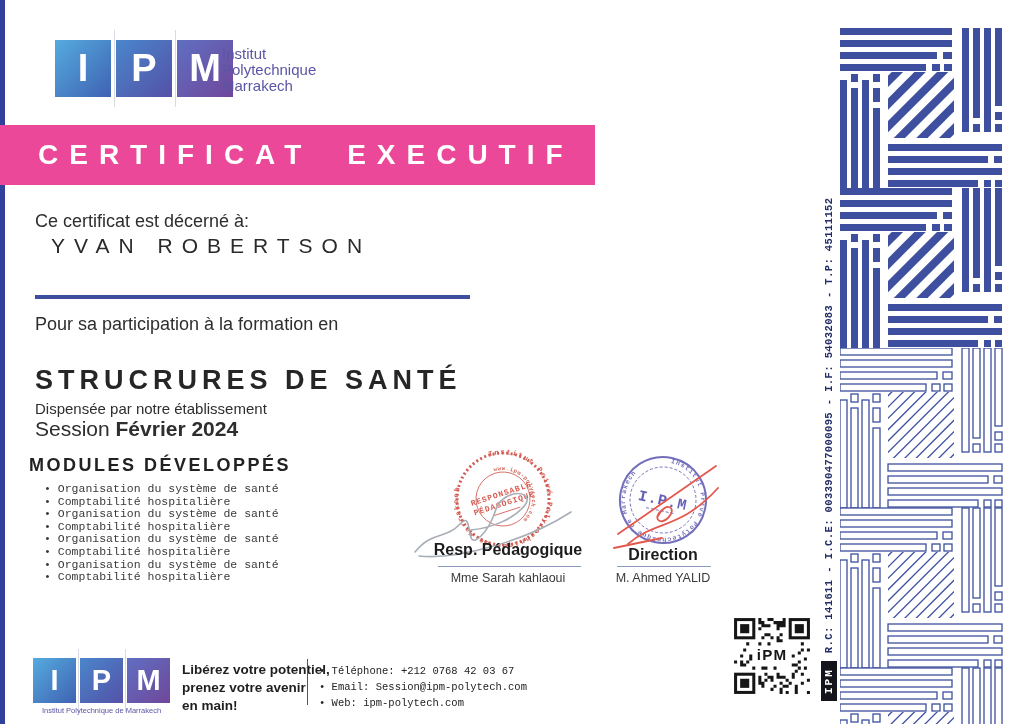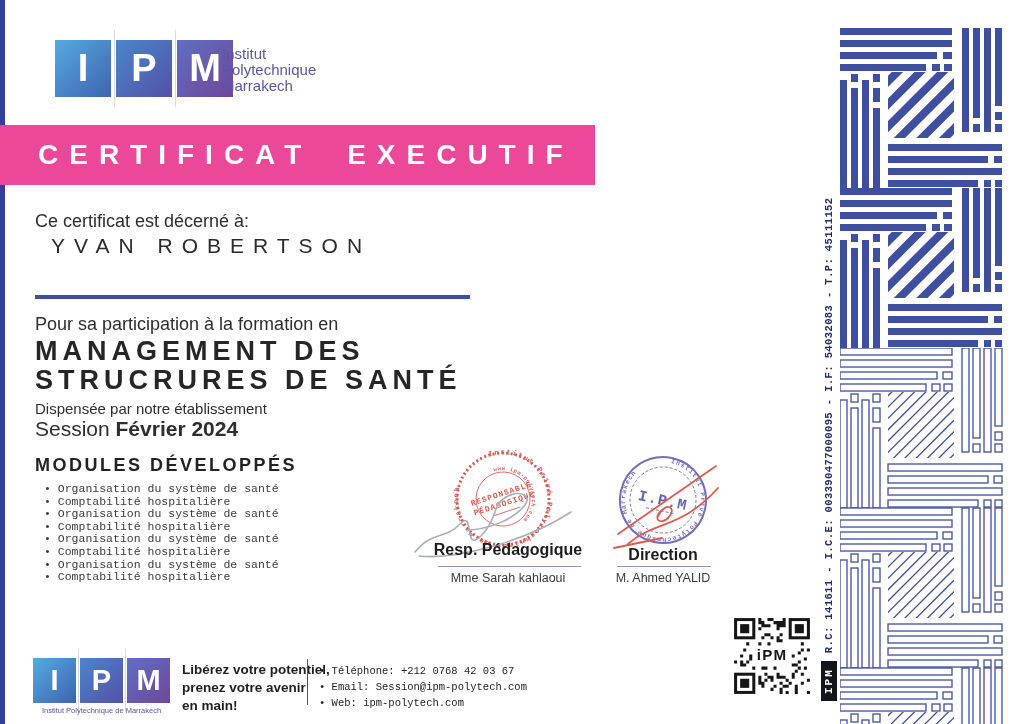--- a/index.html
+++ b/index.html
@@ -46,21 +46,21 @@
   .recipient     { left:35px; top:234px; font-size:21px; letter-spacing:9px; color:#2a2a2a;margin-left:16px; }
   .rule          { position:absolute; left:35px; top:295px; width:435px; height:4px; background:#3d4e9c; }
   .participation { left:35px; top:314px; font-size:18px; }
   .course1       { left:35px; top:336px; font-size:27px; font-weight:bold; letter-spacing:5px; color:#262626; }
   .course2       { left:35px; top:365px; font-size:27px; font-weight:bold; letter-spacing:5px; color:#262626; }
   .dispensed     { left:35px; top:400px; font-size:15px; }
   .session       { left:35px; top:417px; font-size:21px; }
   .session b     { font-weight:bold; }
 
   
-  .modules-title { left:35px; top:455px; font-size:18px; font-weight:bold; letter-spacing:2.5px; color:#222; }
+  .modules-title { left:29px; top:455px; font-size:18px; font-weight:bold; letter-spacing:2.5px; color:#222; }
   .modules-list  { position:absolute; left:44px; top:483px; list-style:none; }
   .modules-list li { font-family:"Liberation Mono", monospace; font-size:11.5px; line-height:12.6px;
                      color:#3b3b3b; }
   .modules-list li::before { content:"• "; }
 
   
   .sig-role  { position:absolute; font-size:16px; font-weight:bold; color:#1c1c1c; text-align:center; }
   .role-left  { left:425px; top:529px; width:166px;margin-top:12px; }
   .role-right { left:608px; top:546px; width:110px; }
   .sig-line  { position:absolute; height:1px; background:#8a9ab8; }
@@ -141,21 +141,20 @@
   </div>
 
   <div class="banner">
     <span>CERTIFICAT EXECUTIF</span>
   </div>
 
   <div class="txt award-intro">Ce certificat est décerné à:</div>
   <div class="txt recipient">YVAN ROBERTSON</div>
   <div class="rule"></div>
   <div class="txt participation">Pour sa participation à la formation en</div>
-  <div class="txt course1">MANAGEMENT DES</div>
   <div class="txt course2">STRUCRURES DE SANTÉ</div>
   <div class="txt dispensed">Dispensée par notre établissement</div>
   <div class="txt session"><span>Session </span><b>Février 2024</b></div>
 
   <div class="txt modules-title">MODULES DÉVELOPPÉS</div>
   <ul class="modules-list">
     <li>Organisation du système de santé</li>
     <li>Comptabilité hospitalière</li>
     <li>Organisation du système de santé</li>
     <li>Comptabilité hospitalière</li>

